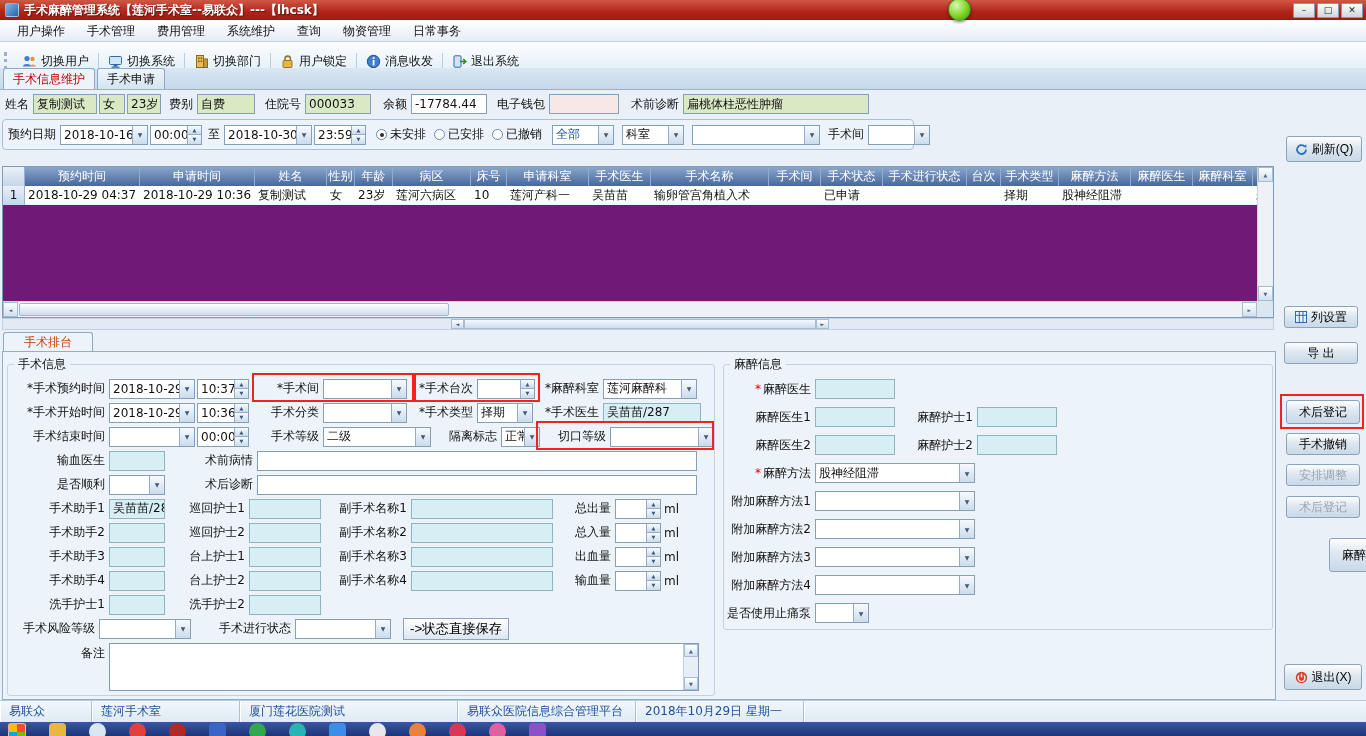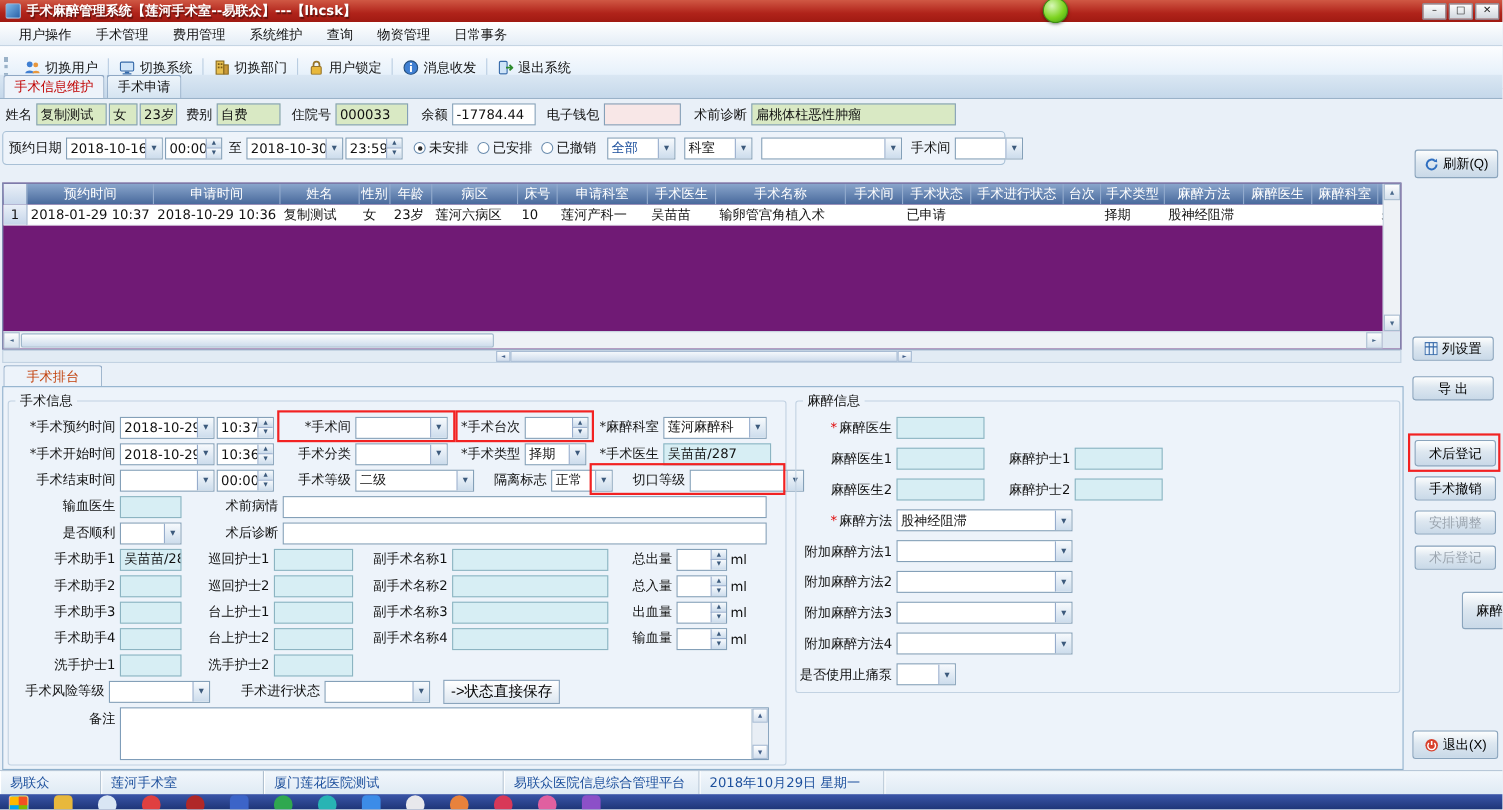--- a/index.html
+++ b/index.html
@@ -281,21 +281,21 @@
     <div class="th" style="width:84px">手术进行状态</div>
     <div class="th" style="width:34px">台次</div>
     <div class="th" style="width:58px">手术类型</div>
     <div class="th" style="width:72px">麻醉方法</div>
     <div class="th" style="width:62px">麻醉医生</div>
     <div class="th" style="width:60px">麻醉科室</div>
     <div class="th" style="width:40px">麻醉</div>
   </div>
   <div class="trow">
     <div class="rownum">1</div>
-    <div class="td" style="width:115px">2018-01-29 10:37</div>
+    <div class="td" style="width:115px">2018-10-29 04:37</div>
     <div class="td" style="width:115px">2018-10-29 10:36</div>
     <div class="td" style="width:72px">复制测试</div>
     <div class="td" style="width:28px">女</div>
     <div class="td" style="width:38px">23岁</div>
     <div class="td" style="width:78px">莲河六病区</div>
     <div class="td" style="width:36px">10</div>
     <div class="td" style="width:82px">莲河产科一</div>
     <div class="td" style="width:62px">吴苗苗</div>
     <div class="td" style="width:118px">输卵管宫角植入术</div>
     <div class="td" style="width:52px"></div>
@@ -407,21 +407,21 @@
             <span class="su">▲</span>
             <span class="sd">▼</span>
           </span>
         </span>
       <span class="lbl" style="width:64px;margin-left:10px">手术等级</span>
       <span class="fld dd" style="width:108px">
           <span class="ddv">二级</span>
           <span class="dda">▼</span>
         </span>
       <span class="lbl" style="width:64px;margin-left:6px">隔离标志</span>
-      <span class="fld dd" style="width:56px">
+      <span class="fld dd" style="width:39px">
           <span class="ddv">正常</span>
           <span class="dda">▼</span>
         </span>
       <span class="lbl" style="width:64px;margin-left:6px">切口等级</span>
       <span class="fld dd" style="width:104px">
           <span class="ddv"></span>
           <span class="dda">▼</span>
         </span>
     </div>
 

